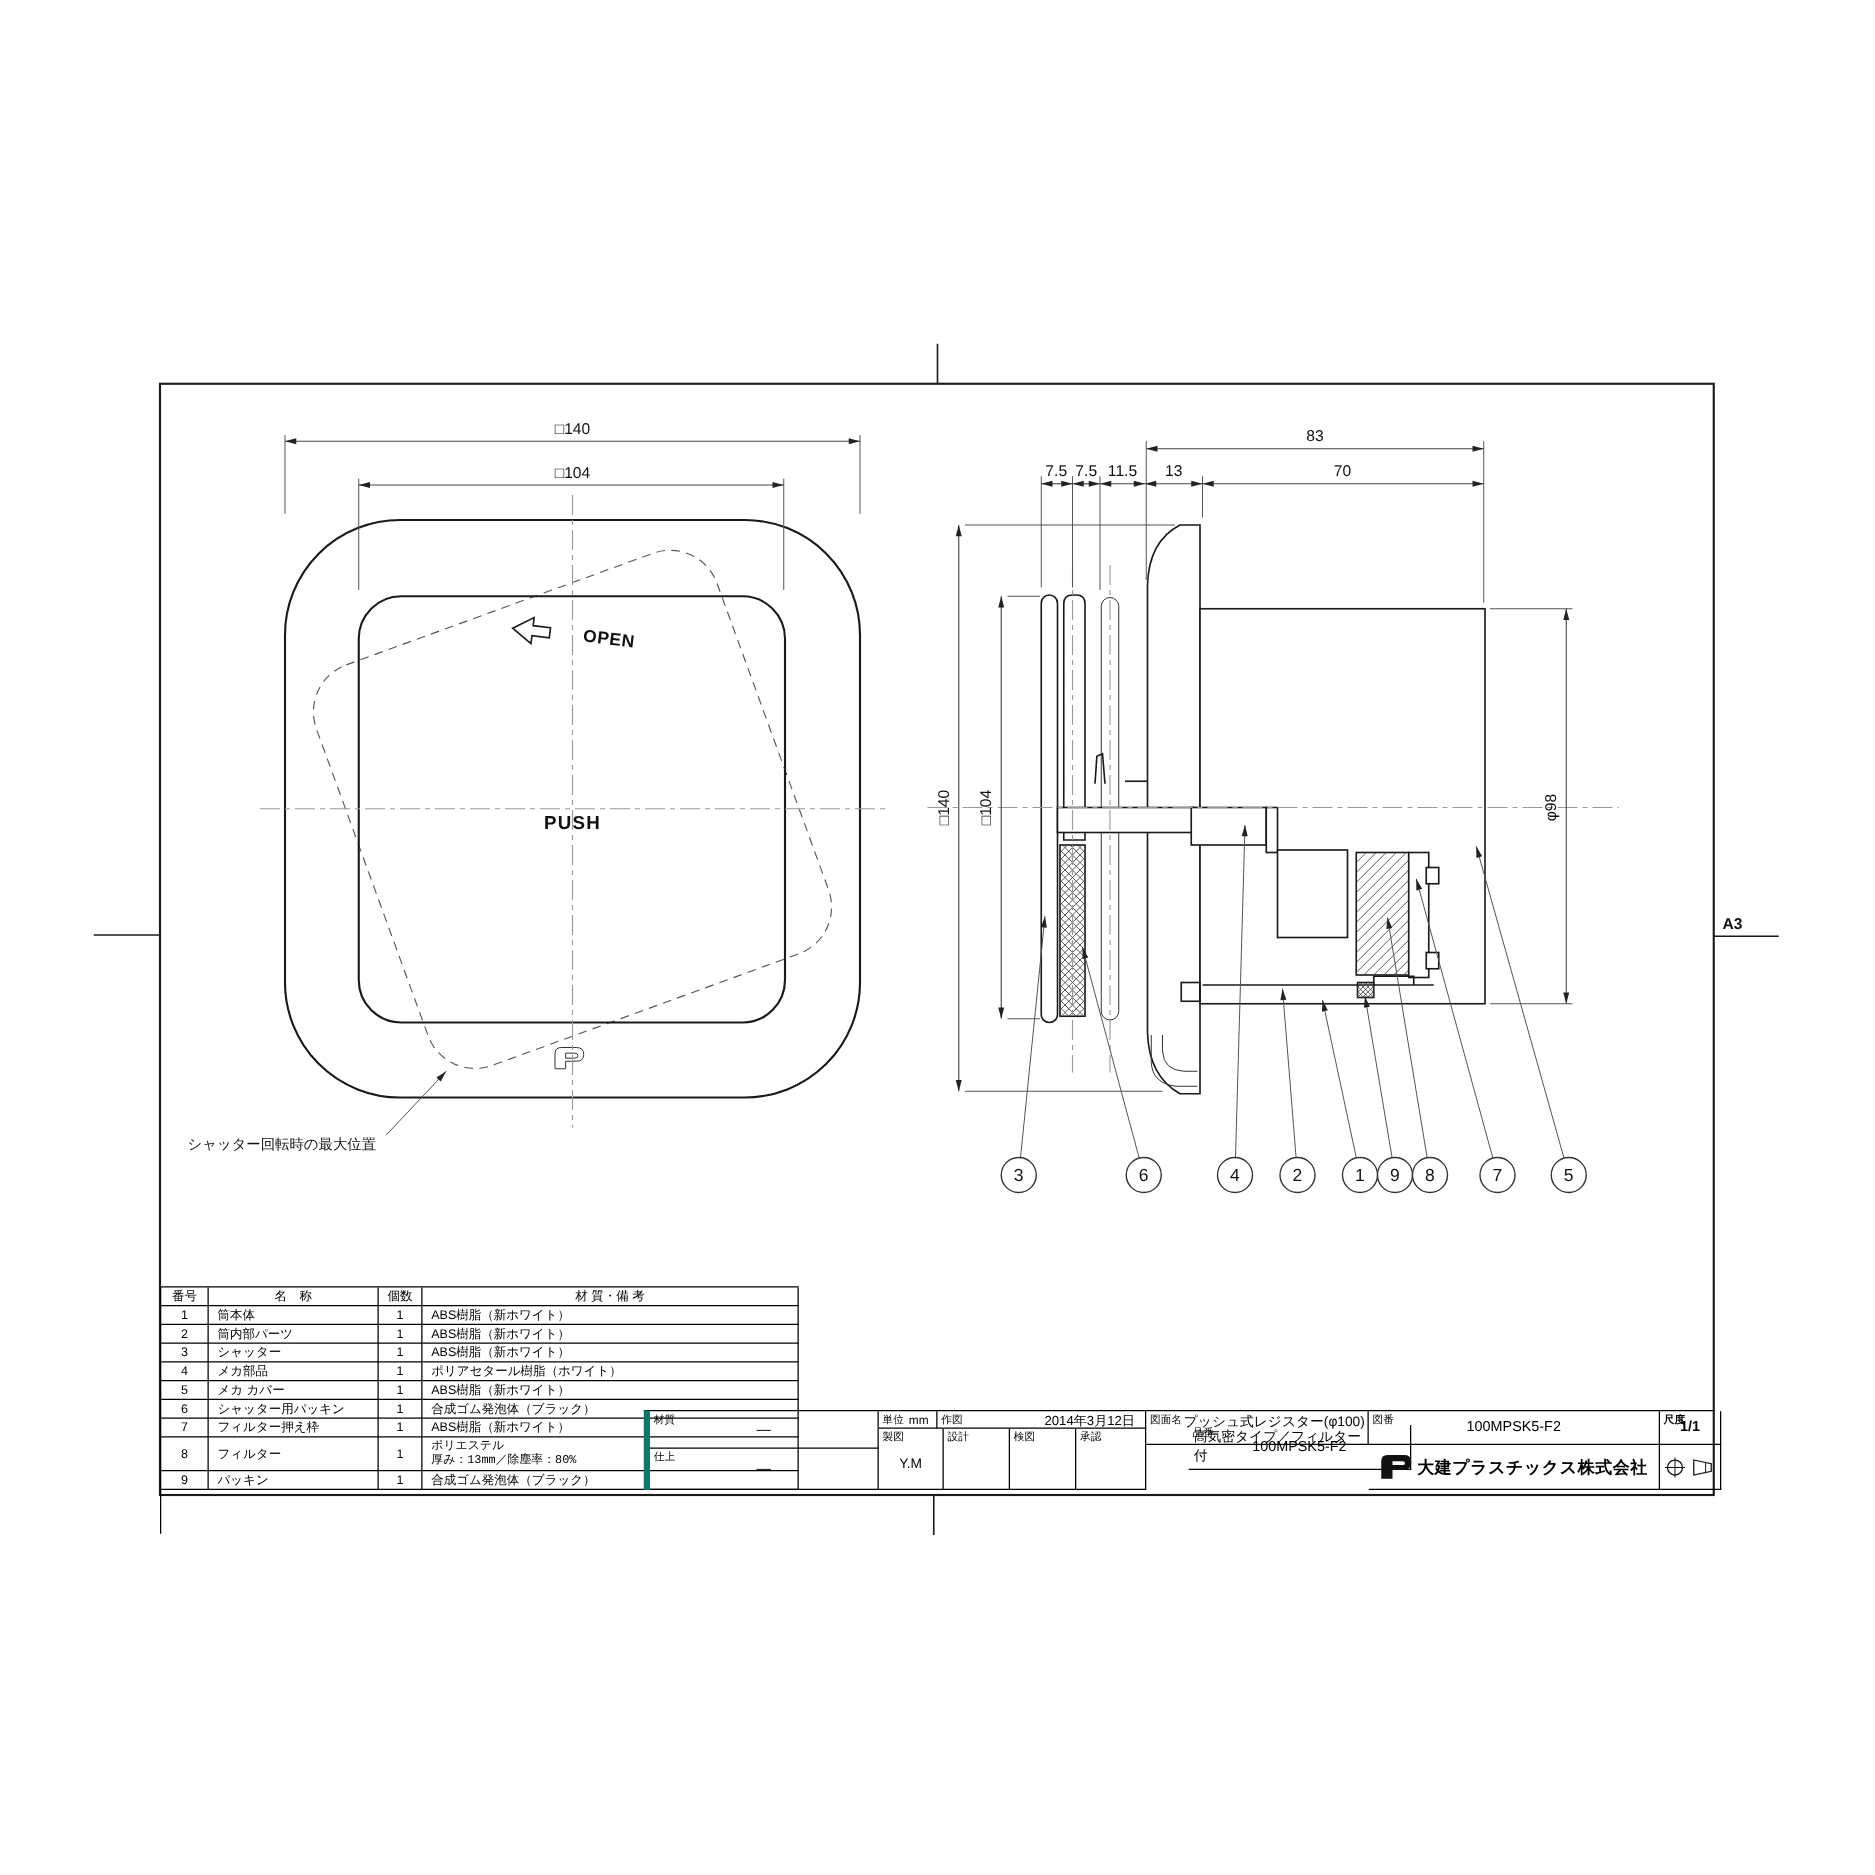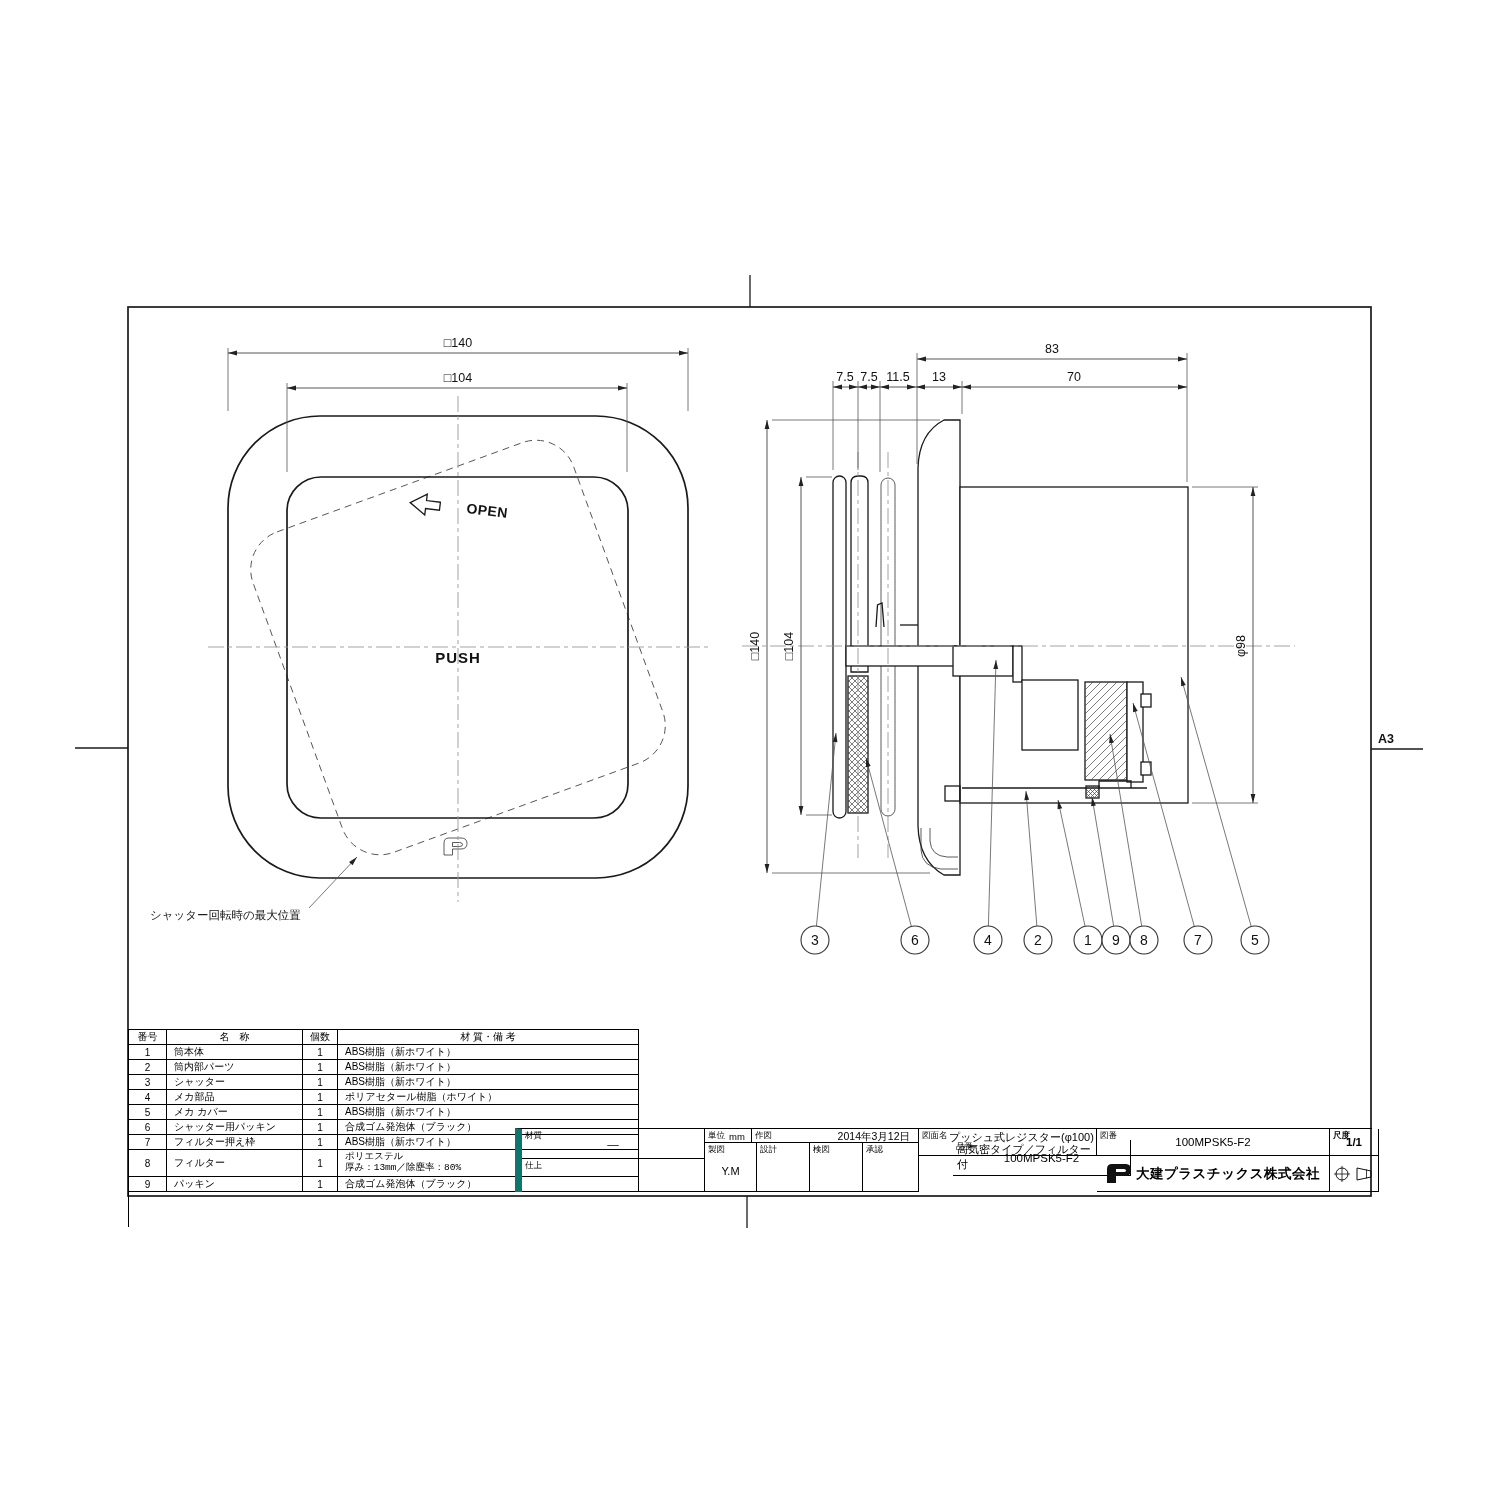--- a/index.html
+++ b/index.html
@@ -26,21 +26,21 @@
                  border-top:1px solid #000; border-left:1px solid #000; font-size:10px; }
   .prow { display:flex; width:510px; }
   .pcell { border-right:1px solid #000; border-bottom:1px solid #000;
            display:flex; align-items:center; overflow:hidden; white-space:nowrap; }
   .pc-c { justify-content:center; }
   .pc-l { justify-content:flex-start; padding-left:7px; }
   .pcell .two-line { line-height:1.15; font-size:9.5px; }
 
   
   #title-block { position:absolute; left:515px; top:1128px; width:857px; height:64px;
-                 border-top:1px solid #000; border-left:7px solid #0f766e; font-size:10px; }
+                 border-top:1px solid #000; border-left:5px solid #0f766e; font-size:10px; }
   .tcell { position:absolute; border-right:1px solid #000; border-bottom:1px solid #000; }
   .tlbl  { position:absolute; top:1px; left:3px; font-size:8.5px; }
   .tval-c{ position:absolute; inset:0; display:flex; align-items:center; justify-content:center; }
   #c-material { left:0; top:0; width:183px; height:30px; }
   #c-finish   { left:0; top:30px; width:183px; height:33px;text-decoration:underline; }
   #c-unit     { left:183px; top:0; width:47px; height:14px; }
   #c-unit .u  { position:absolute; left:24px; top:2px; font-size:9.5px; }
   #c-date     { left:230px; top:0; width:167px; height:14px; }
   #c-date .dt { position:absolute; right:8px; top:1px; font-size:10.5px; }
   #c-seizu    { left:183px; top:14px; width:52px; height:49px; }

